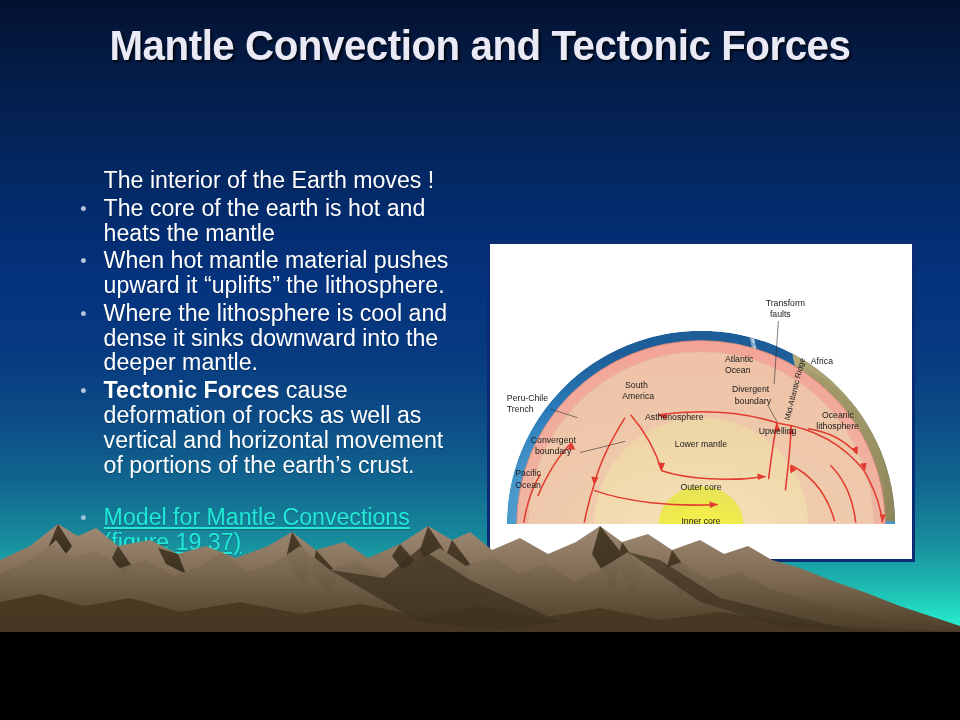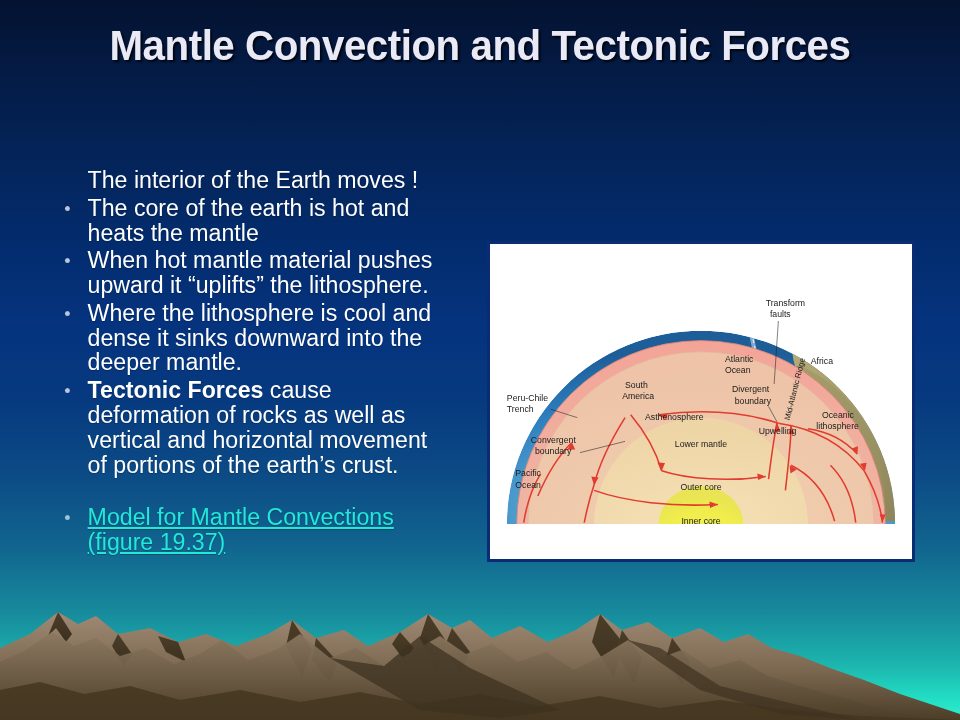--- a/index.html
+++ b/index.html
@@ -4,21 +4,21 @@
 <title>Mantle Convection and Tectonic Forces</title>
 <style>
   html, body {
     margin: 0;
     padding: 0;
     background: #000;
   }
   #slide {
     position: relative;
     width: 960px;
-    height: 720px;
+    height: 632px;
     overflow: hidden;
     font-family: "Liberation Sans", sans-serif;
     background: linear-gradient(to bottom,
         #041230 0%,
         #041b45 10%,
         #042459 22%,
         #032c6e 34%,
         #05337e 45%,
         #06397f 55%,
         #0c4b86 66%,
@@ -53,21 +53,21 @@
     letter-spacing: -0.5px;
     text-shadow: 2px 2px 2px rgba(0,0,0,0.75);
     font-family: "Liberation Sans", sans-serif;
     transform: scaleX(0.96);
     transform-origin: center top;
   }
 
   
   #body-col {
     position: absolute;
-    left: 62px;
+    left: 78px;
     top: 168px;
     width: 380px;
   }
   .para {
     position: relative;
     color: #ffffff;
     font-size: 23.5px;
     line-height: 1.055;
     margin-bottom: 3px;
     padding-left: 26px;

